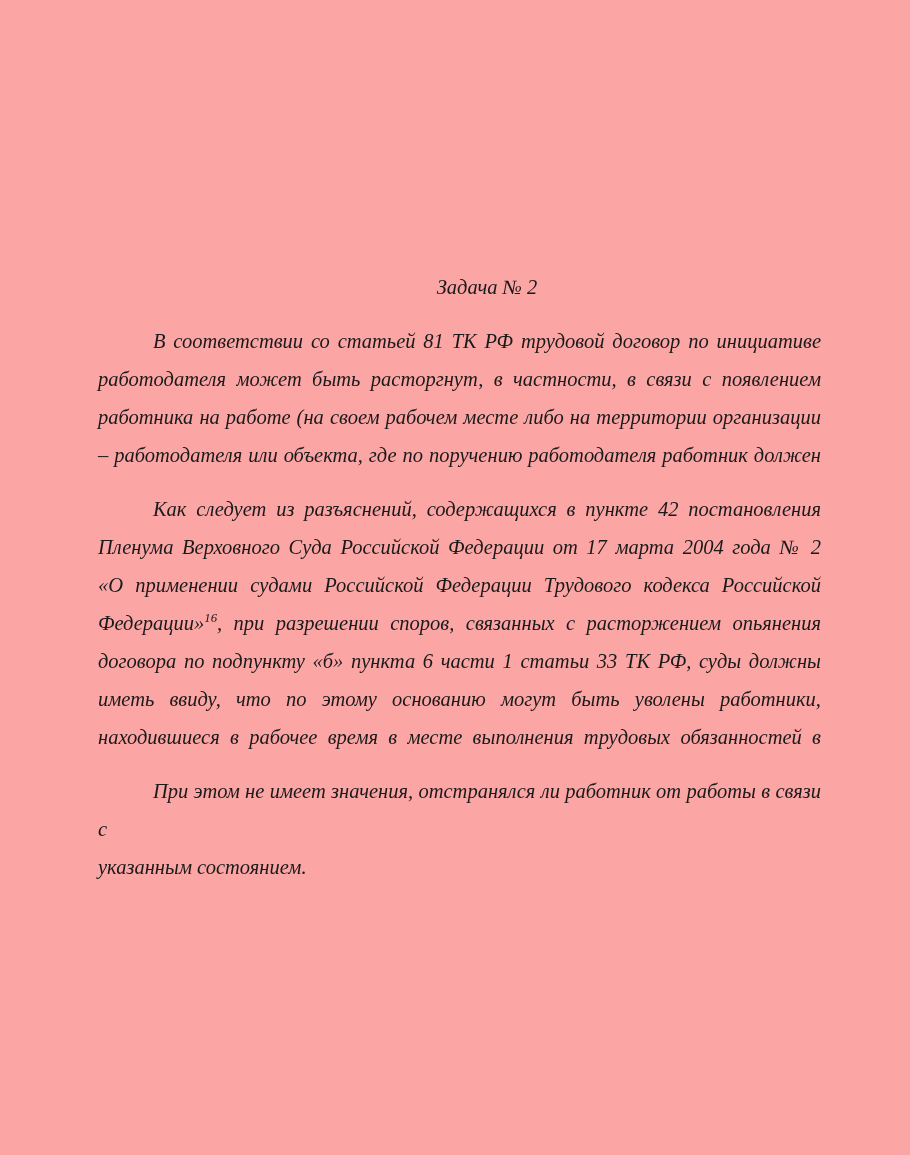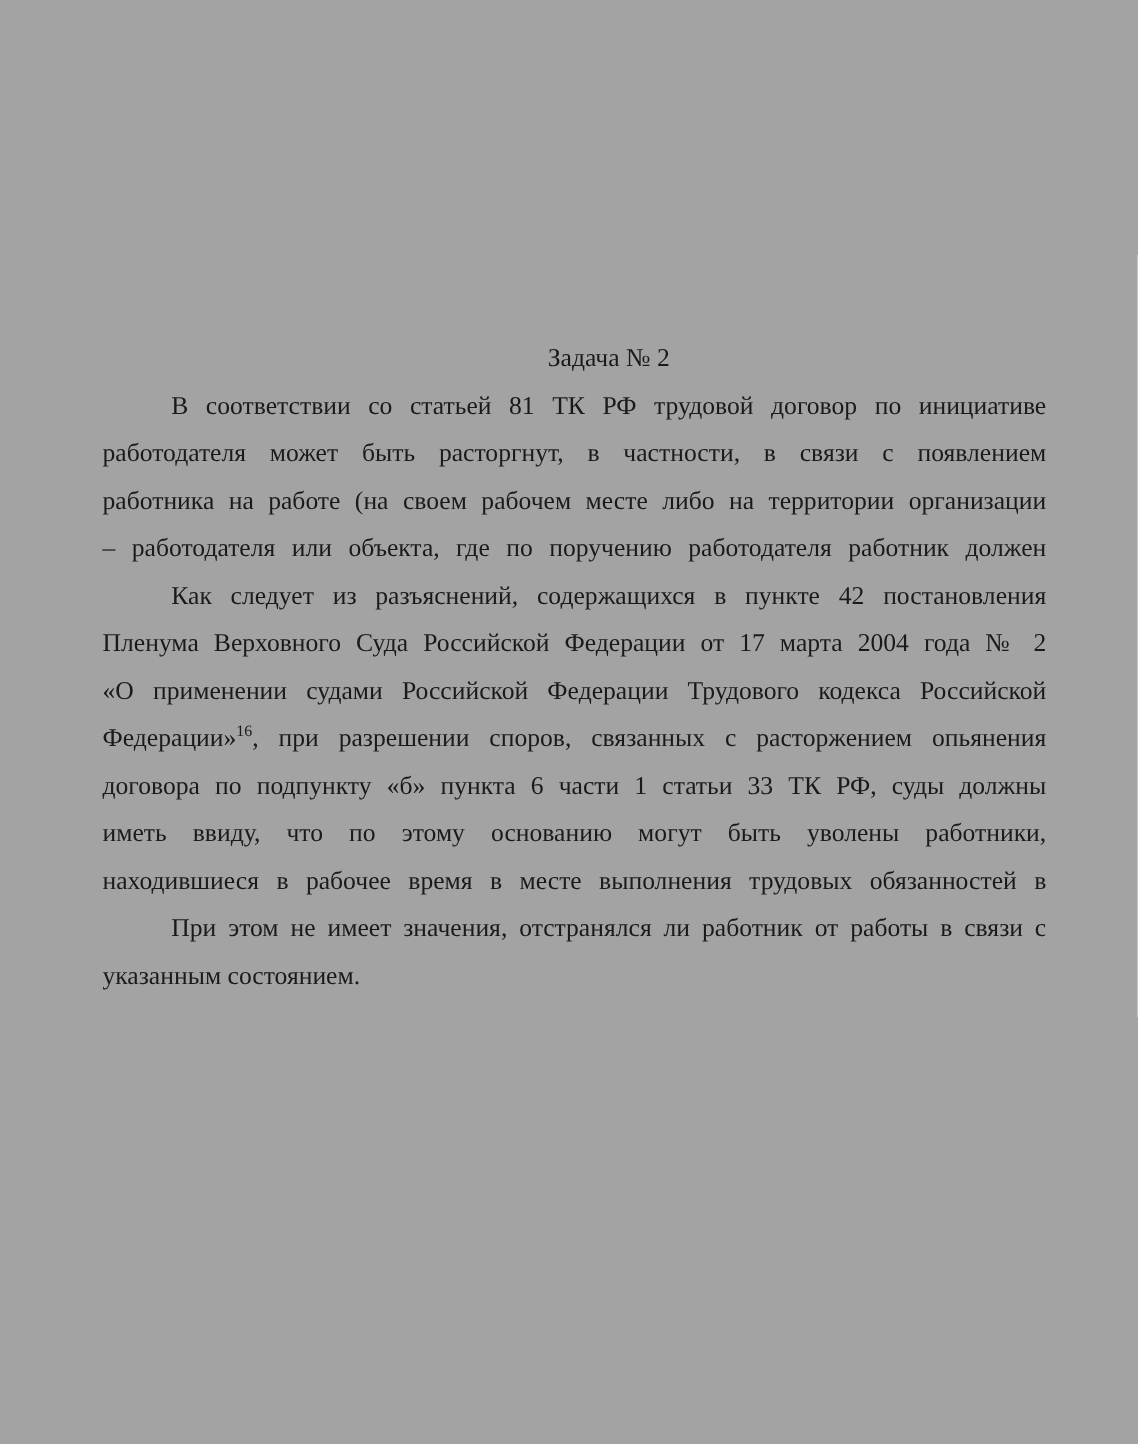--- a/index.html
+++ b/index.html
@@ -10,28 +10,29 @@
   body {
     width: 910px;
     height: 1155px;
     overflow: hidden;
   }
   .page {
     box-sizing: border-box;
     width: 910px;
     height: 1155px;
     padding: 268px 73px 0 82px;
-    background: #a3a3a3;
+    background: #fca5a5;
     color: #1a1a1a;
     font-family: "Liberation Serif", "DejaVu Serif", serif;
     font-size: 20.5px;
     line-height: 38px;
+    font-style: italic;
   }
   .para {
-    margin: 0;
+    margin: 16px;
     padding: 0;
   }
   .line {
     text-align: justify;
     text-align-last: justify;
   }
   .line.first {
     text-indent: 55px;
   }
   .line.end {

